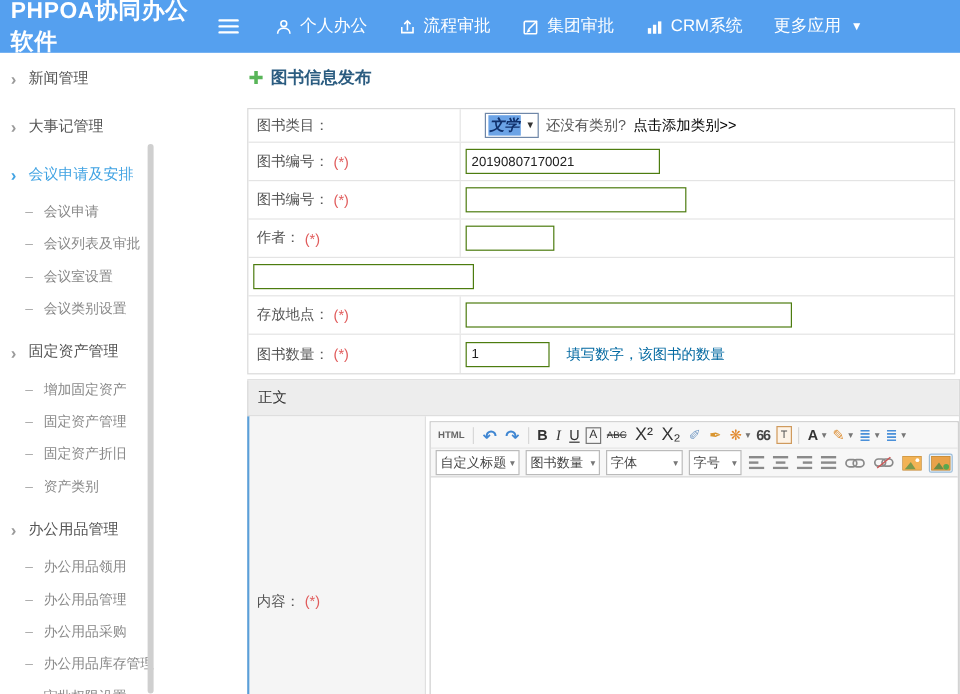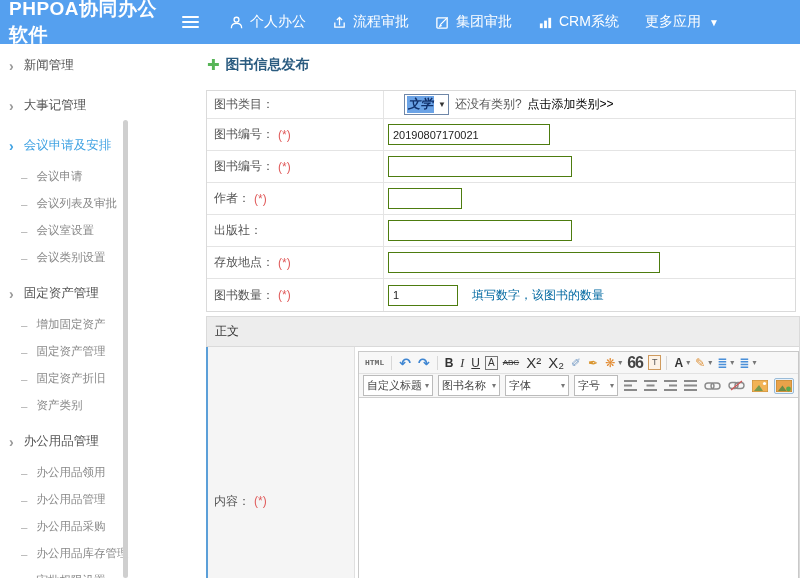--- a/index.html
+++ b/index.html
@@ -65,32 +65,32 @@
   .content-cell { width: 176px; background: #f5f5f5; border-right: 1px solid #e0e0e0;
     padding: 146px 0 0 6px; font-size: 12px; color: #555; }
   .content-cell .req { margin-left: 4px; }
   .editor-cell { flex: 1; padding: 4px 0 0 3px; background: #fff; }
   .editor-box { border: 1px solid #c9c9c9; height: 100%; display: flex; flex-direction: column; background: #fff; }
   .tbar { display: flex; align-items: center; gap: 3px; padding: 2px 4px; background: #f7f7f7;
     border-bottom: 1px solid #e2e2e2; height: 22px; font-size: 11px; color: #333; flex-wrap: nowrap; overflow: hidden; }
   .tbar2 { border-bottom: 1px solid #cfcfcf; height: 24px; gap: 5px; }
   .sep { width: 1px; height: 14px; background: #d8d8d8; margin: 0 2px; flex: none; }
   .tbtn { cursor: pointer; padding: 0 2px; flex: none; line-height: 16px; }
-  .t-html { font-size: 8px; font-weight: bold; color: #666; font-family: Liberation Mono, monospace; }
+  .t-html { font-size: 8px; font-weight: bold; color: #666; }
   .t-blue { color: #3f86d2; font-size: 14px; font-weight: bold; }
   .t-b { font-weight: bold; font-size: 12px; }
   .t-i { font-style: italic; font-family: "Liberation Serif", "DejaVu Serif", serif; font-size: 12px; }
   .t-u { text-decoration: underline; font-size: 12px; }
   .t-box { border: 1px solid #777; font-size: 10px; padding: 0 2px; line-height: 12px; }
   .t-abc { font-size: 8px; text-decoration: line-through; }
   .t-xs { font-size: 15px; }
   .t-eraser { color: #7b9fc7; font-size: 12px; }
   .t-broom { color: #d9952f; font-size: 12px; }
   .t-paint { color: #e2892e; font-size: 12px; }
-  .t-quote { font-weight: bold; font-size: 16px; letter-spacing: -1px; color: #444; }
+  .t-quote { font-weight: bold; font-size: 12px; letter-spacing: -1px; color: #444; }
   .t-clip { border: 1px solid #cf9a5d; background: #fdf3e7; color: #555; font-size: 9px; padding: 0 3px; line-height: 13px; }
   .t-fc { font-weight: bold; font-size: 12px; }
   .t-pen { color: #dd8e33; font-size: 12px; }
   .t-list { color: #4a90d9; font-weight: bold; font-size: 12px; }
   .tcaret { font-size: 8px; color: #777; margin-left: 1px; flex: none; cursor: pointer; }
   .tgroup { display: flex; align-items: center; flex: none; }
   .ebox { display: inline-flex; align-items: center; justify-content: space-between; border: 1px solid #bbb;
     background: #fff; font-size: 11px; color: #444; padding: 2px 3px; cursor: pointer; flex: none; }
   .icon-btn { display: inline-flex; align-items: center; cursor: pointer; flex: none; padding: 1px; }
   .icon-btn.active-btn { border: 1px solid #9bbcd8; background: #e9f2fa; border-radius: 2px; }
@@ -260,23 +260,20 @@
     <div class="frow">
       <div class="c-label">
         <span>作者：</span>
         <span class="req">(*)</span>
       </div>
       <div class="c-field">
         <input class="txt" style="width: 74px;" value="">
       </div>
     </div>
     <div class="frow">
-      <div class="c-label">
-          <span>出版社：</span>
-        </div>
       <div class="c-field">
         <input class="txt" style="width: 184px;" value="">
       </div>
     </div>
     <div class="frow">
       <div class="c-label">
         <span>存放地点：</span>
         <span class="req">(*)</span>
       </div>
       <div class="c-field">
@@ -343,21 +340,21 @@
               <span class="tcaret">▾</span>
             </span>
           </div>
 
           <div class="tbar tbar2">
             <span class="ebox" style="width:70px">
               <span>自定义标题</span>
               <span class="tcaret">▾</span>
             </span>
             <span class="ebox" style="width:62px">
-              <span>图书名称</span>
+              <span>图书数量</span>
               <span class="tcaret">▾</span>
             </span>
             <span class="ebox" style="width:64px">
               <span>字体</span>
               <span class="tcaret">▾</span>
             </span>
             <span class="ebox" style="width:44px">
               <span>字号</span>
               <span class="tcaret">▾</span>
             </span>

